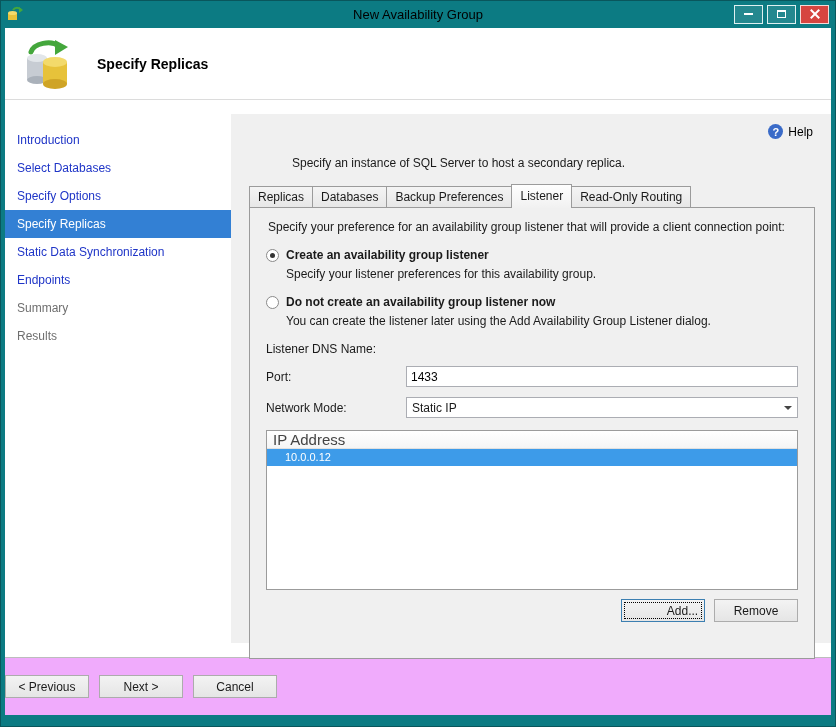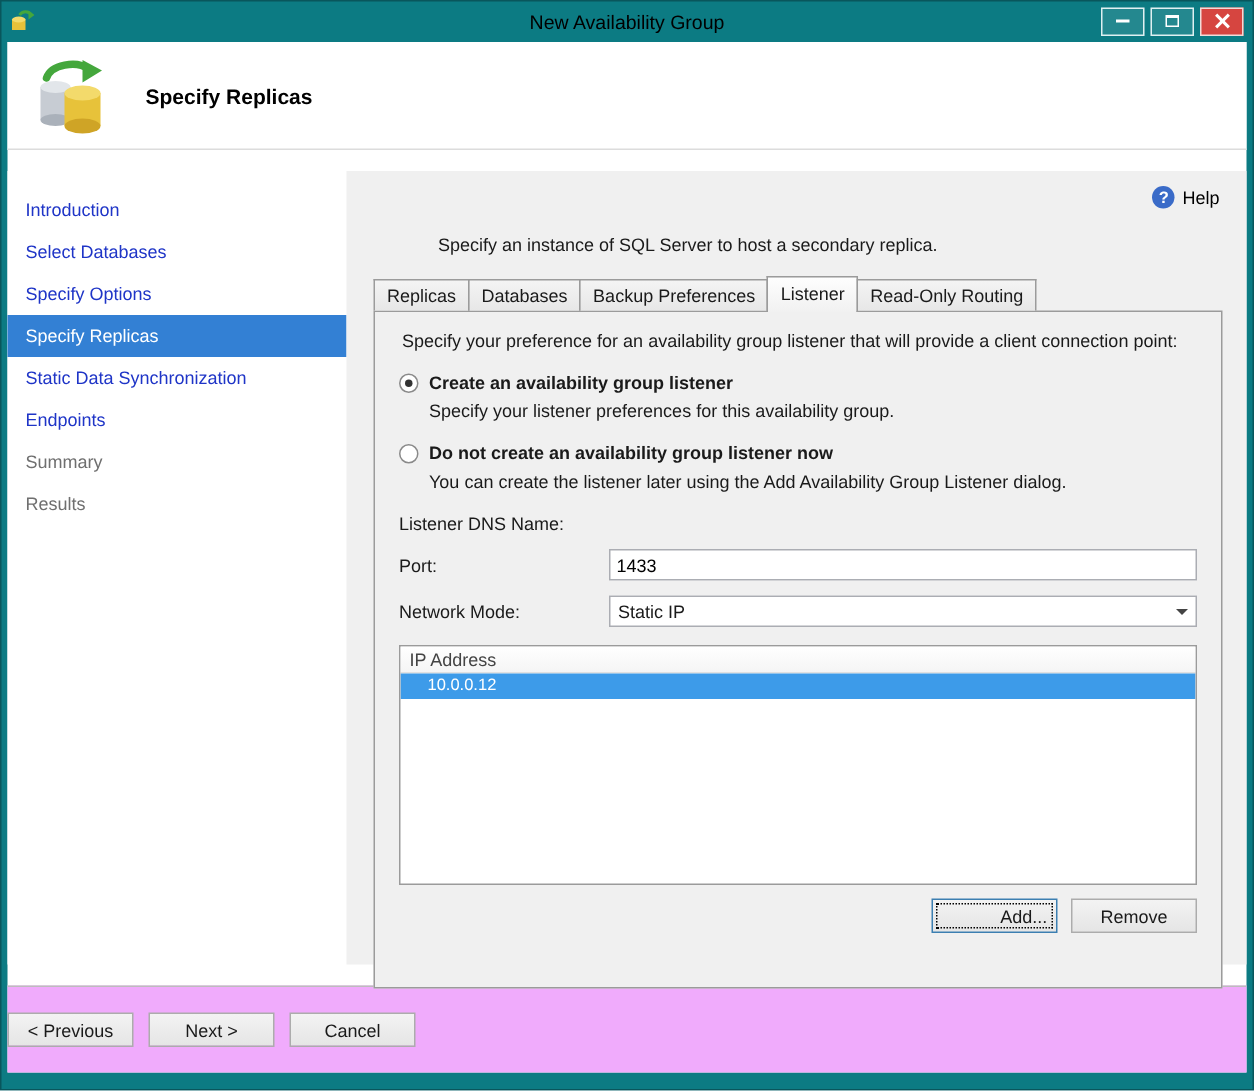--- a/index.html
+++ b/index.html
@@ -76,21 +76,21 @@
   .frow { display:flex; align-items:center; margin-top:10px; }
   .frow .flabel { width:140px; flex:0 0 140px; }
   .tinput { flex:1; height:21px; border:1px solid #abadb3; background:#fff; padding:0 4px;
             font:inherit; color:#000; }
   .combo { flex:1; height:21px; border:1px solid #abadb3; background:#fff; display:flex;
            align-items:center; padding:0 5px; cursor:pointer; }
   .combo-arrow { margin-left:auto; width:0; height:0; border:4px solid transparent;
                  border-top-color:#444; margin-top:4px; }
 
   .iplist { margin-top:12px; height:160px; border:1px solid #9b9b9b; background:#fff; overflow:hidden; }
-  .iplist-header { height:18px; line-height:18px; padding-left:6px; font-size:12px; color:#444;
+  .iplist-header { height:18px; line-height:18px; padding-left:6px; font-size:15px; color:#444;
                    background:linear-gradient(#ffffff,#f5f5f5); border-bottom:1px solid #e0e0e0; }
   .iplist-row { height:17px; line-height:17px; padding-left:18px; font-size:11px; cursor:default; }
   .iplist-row.selected { background:#3d9be9; color:#fff; }
 
   .list-buttons { margin-top:9px; display:flex; justify-content:flex-end; gap:9px; }
   .btn { min-width:84px; height:23px; border:1px solid #acacac; background:linear-gradient(#f3f3f3,#e5e5e5);
          font:inherit; cursor:pointer; color:#1a1a1a; }
   .btn.default { border-color:#3c7fb1; outline:1px dotted #000; outline-offset:-4px;padding-left:39px; }
 
   

